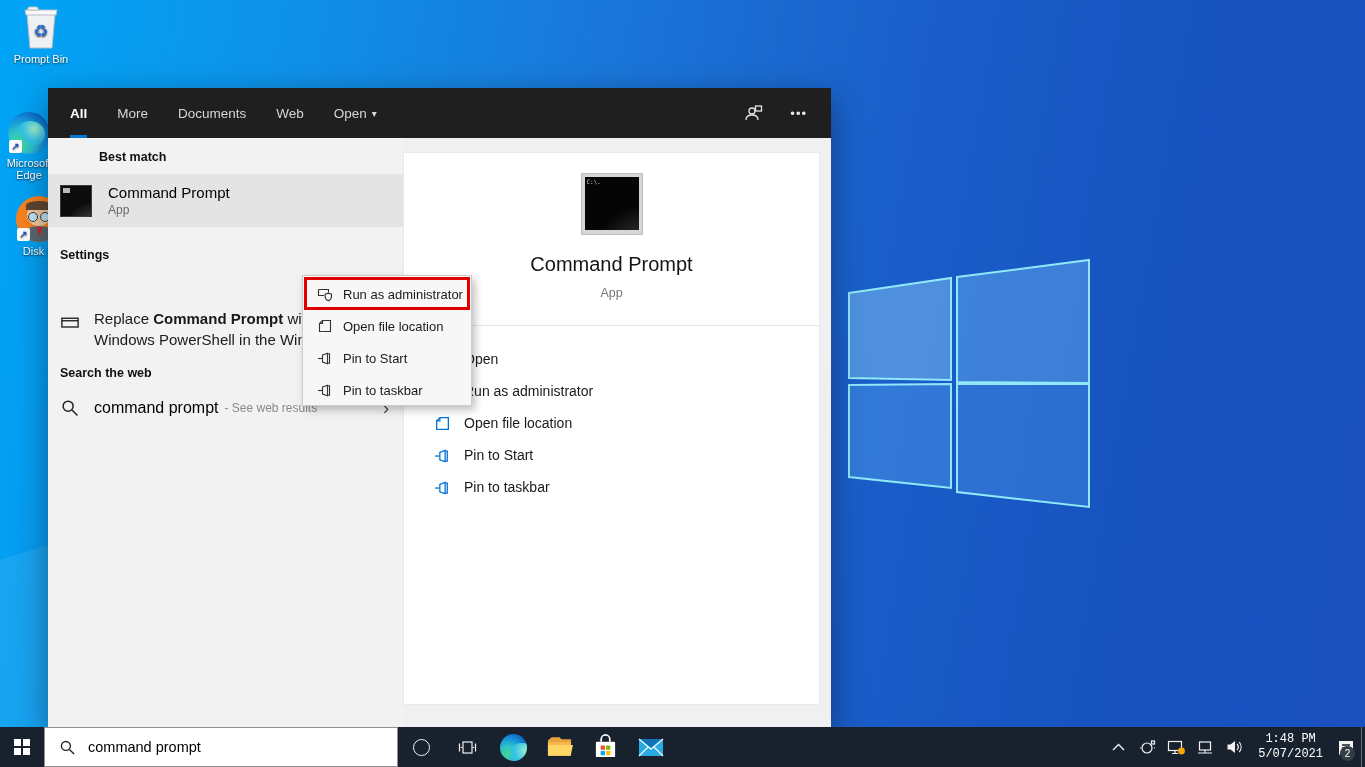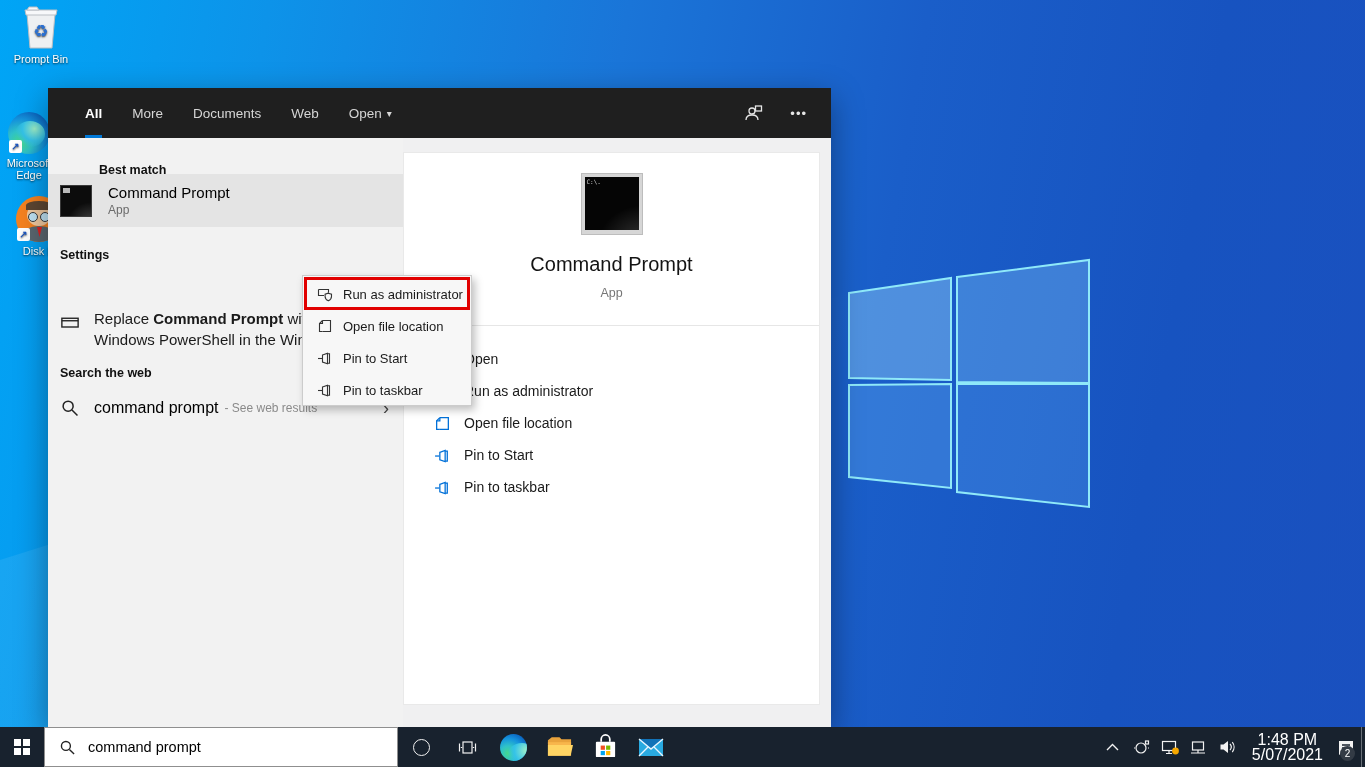--- a/index.html
+++ b/index.html
@@ -39,21 +39,21 @@
   .dd-hair{position:absolute;left:10px;top:5px;width:26px;height:9px;border-radius:50% 50% 0 0;background:#5d4632;}
   .dd-glass{position:absolute;top:16px;width:10px;height:10px;border-radius:50%;background:#bfe3f5;border:1px solid #3a3a3a;}
   .dd-suit{position:absolute;left:6px;top:30px;width:34px;height:18px;border-radius:50% 50% 0 0;background:#5b6770;}
   .dd-tie{position:absolute;left:21px;top:31px;width:5px;height:10px;background:#d22;clip-path:polygon(0 0,100% 0,50% 100%);}
 
   
   .search-panel{position:absolute;left:48px;top:88px;width:783px;height:639px;background:var(--panel-bg);
     box-shadow:0 10px 30px rgba(0,0,0,.38);}
   .panel-header{position:absolute;left:0;top:0;right:0;height:50px;background:var(--panel-header);
     display:flex;align-items:stretch;color:#d6d6d6;}
-  .tabs{display:flex;align-items:stretch;padding-left:37px;gap:30px;}
+  .tabs{display:flex;align-items:stretch;padding-left:22px;gap:30px;}
   .tab{display:flex;align-items:center;font-size:13.5px;cursor:pointer;border-bottom:3px solid transparent;
     border-top:3px solid transparent;gap:5px;}
   .tab.selected{color:#fff;font-weight:bold;border-bottom-color:var(--accent);}
   .hdr-right{margin-left:auto;display:flex;align-items:center;gap:26px;padding-right:24px;color:#e6e6e6;}
   .ellipsis{font-size:13px;letter-spacing:1px;cursor:pointer;}
 
   .panel-body{position:absolute;left:0;top:50px;right:0;bottom:0;}
   .left-col{position:absolute;left:0;top:0;width:355px;bottom:0;background:var(--panel-bg);overflow:hidden;}
   .right-col{position:absolute;left:355px;top:0;right:0;bottom:0;background:#f0f0f1;}
 
@@ -107,22 +107,22 @@
   .winflag{display:grid;grid-template-columns:7.5px 7.5px;grid-template-rows:7.5px 7.5px;gap:1.5px;}
   .winflag span{background:#fff;}
   .tb-search{width:354px;background:#fff;border:1px solid #8f8f8f;display:flex;align-items:center;color:#111;
     cursor:text;}
   .tb-search .mag{width:17px;height:17px;margin:0 12px 0 14px;color:#222;}
   .tb-search .q{font-size:14.5px;color:#000;}
   .tb-ic{width:46px;}
   .cortana-ring{width:17px;height:17px;border:1.8px solid #f2f2f2;border-radius:50%;}
   .tray{margin-left:auto;display:flex;align-items:stretch;}
   .tray .tb-btn{width:29px;}
-  .clock{display:flex;flex-direction:column;justify-content:center;align-items:center;font-size:16px;
-    line-height:15px;padding:0 9px;cursor:pointer;}
+  .clock{display:flex;flex-direction:column;justify-content:center;align-items:center;font-size:12px;
+    line-height:15px;padding:0 9px;cursor:pointer;font-family:Liberation Mono, monospace;}
   .action-center{width:42px;position:relative;}
   .ac-badge{position:absolute;right:6px;bottom:6px;width:15px;height:15px;border-radius:50%;background:#333b45;
     color:#fff;font-size:10px;line-height:15px;text-align:center;}
   .show-desktop{width:4px;border-left:1px solid rgba(255,255,255,.35);cursor:pointer;}
   svg{display:block;}
 </style>
 </head>
 <body>
 
 <div id="root">
@@ -203,21 +203,21 @@
             <path d="M2 17c0-3.3 2.7-5 6-5s6 1.7 6 5"></path>
           </svg>
         </span>
         <span class="ellipsis">•••</span>
       </div>
     </div>
 
     <div class="panel-body">
 
       <div class="left-col">
-        <div class="sec-head" style="top:25px;padding-left:39px;">Best match</div>
+        <div class="sec-head" style="top:12px;padding-left:39px;">Best match</div>
 
         <div class="row best-row">
           <div class="cmd-icon-sm"></div>
           <div>
             <div class="best-title">Command Prompt</div>
             <div class="best-sub">App</div>
           </div>
         </div>
 
         <div class="sec-head" style="top:110px;">Settings</div>

